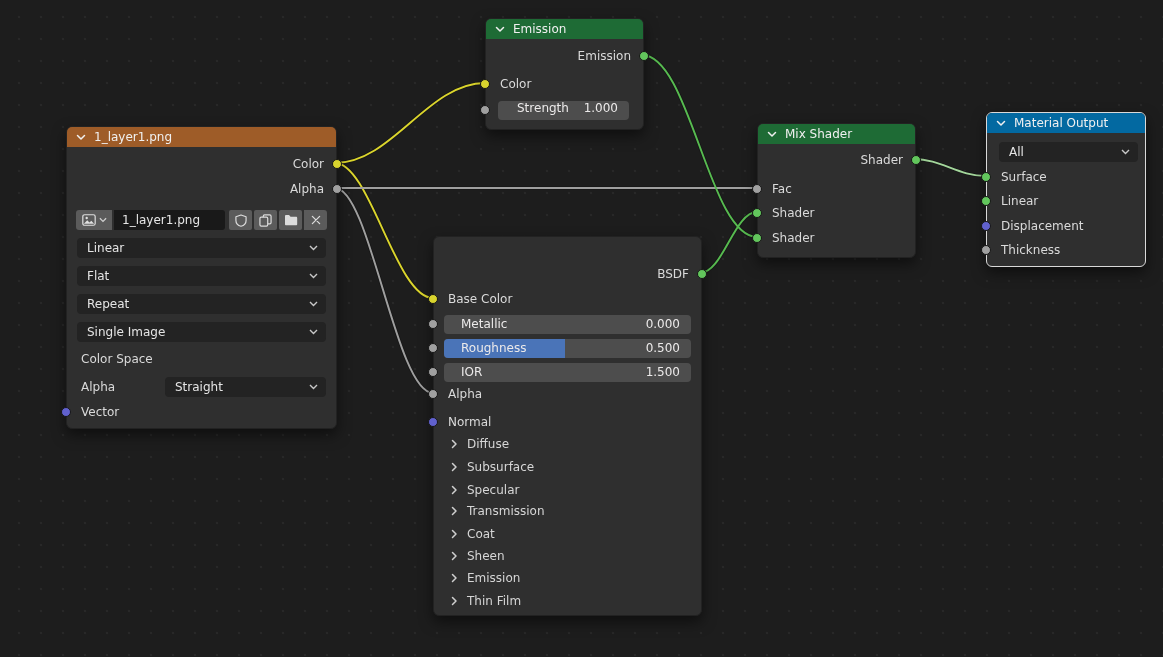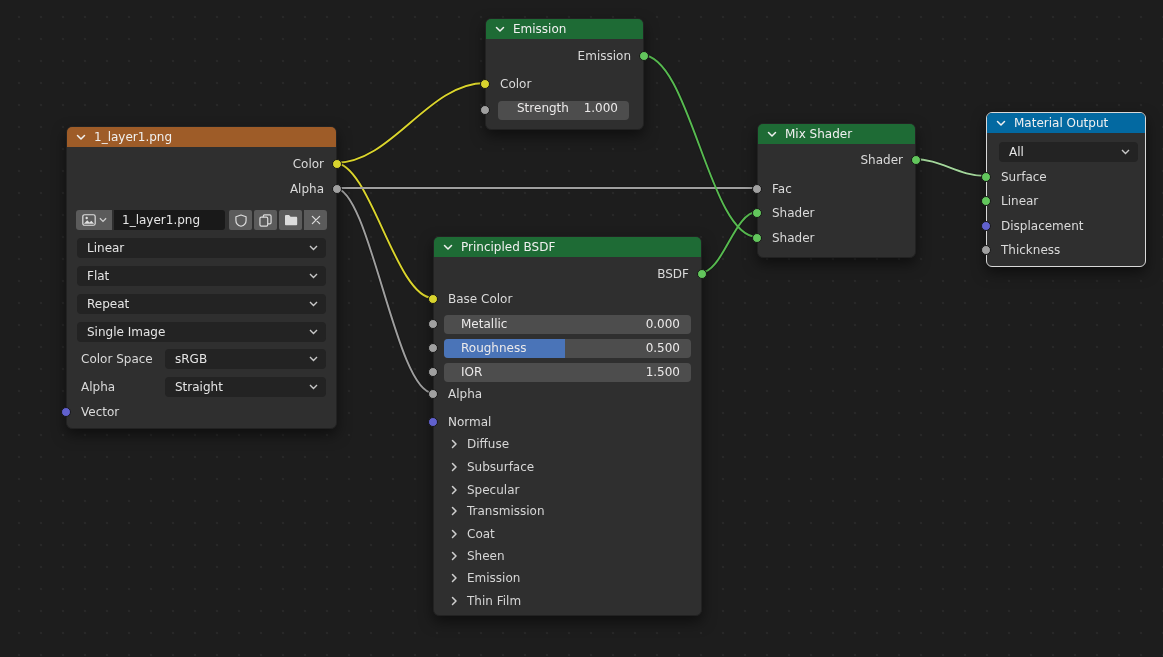--- a/index.html
+++ b/index.html
@@ -155,26 +155,20 @@
     <div class="row" style="top:195px;padding:0 10px;justify-content:flex-end;">
       <div class="select">
         <span>Single Image</span>
         <svg width="9" height="6" viewBox="0 0 9 6">
             <path d="M1 1 L4.5 4.5 L8 1" stroke="#c8c8c8" stroke-width="1.4" fill="none"></path>
           </svg>
       </div>
     </div>
     <div class="row" style="top:222px;padding:0 10px 0 14px;">
       <span class="lbl">Color Space</span>
-      <div class="select" style="flex:none;width:161px;margin-left:auto;">
-        <span>sRGB</span>
-        <svg width="9" height="6" viewBox="0 0 9 6">
-            <path d="M1 1 L4.5 4.5 L8 1" stroke="#c8c8c8" stroke-width="1.4" fill="none"></path>
-          </svg>
-      </div>
     </div>
     <div class="row" style="top:250px;padding:0 10px 0 14px;">
       <span class="lbl">Alpha</span>
       <div class="select" style="flex:none;width:161px;margin-left:auto;">
         <span>Straight</span>
         <svg width="9" height="6" viewBox="0 0 9 6">
             <path d="M1 1 L4.5 4.5 L8 1" stroke="#c8c8c8" stroke-width="1.4" fill="none"></path>
           </svg>
       </div>
     </div>
@@ -202,26 +196,20 @@
     <div class="row" style="top:81px;padding:0 14px 0 12px;">
       <span class="socket in" style="background:#a0a0a0"></span>
       <div class="slider" style="padding:0 11px 4px 19px;">
         <span>Strength</span>
         <span>1.000</span>
       </div>
     </div>
   </div>
 
   <div class="node" style="left:433px;top:236px;width:267px;height:378px;">
-    <div class="header" style="background:#1e6b35;">
-      <svg width="10" height="7" viewBox="0 0 10 7">
-          <path d="M1.5 1.5 L5 5 L8.5 1.5" stroke="#f0f0f0" stroke-width="1.5" fill="none" stroke-linecap="round" stroke-linejoin="round"></path>
-        </svg>
-      <span>Principled BSDF</span>
-    </div>
     <div class="row out" style="top:27px">
       <span class="lbl">BSDF</span>
       <span class="socket out" style="background:#62c65c"></span>
     </div>
     <div class="row" style="top:52px;padding-left:14px;">
       <span class="socket in" style="background:#d9d42e"></span>
       <span class="lbl">Base Color</span>
     </div>
     <div class="row" style="top:77px;padding:0 10px;">
       <span class="socket in" style="background:#a0a0a0"></span>

